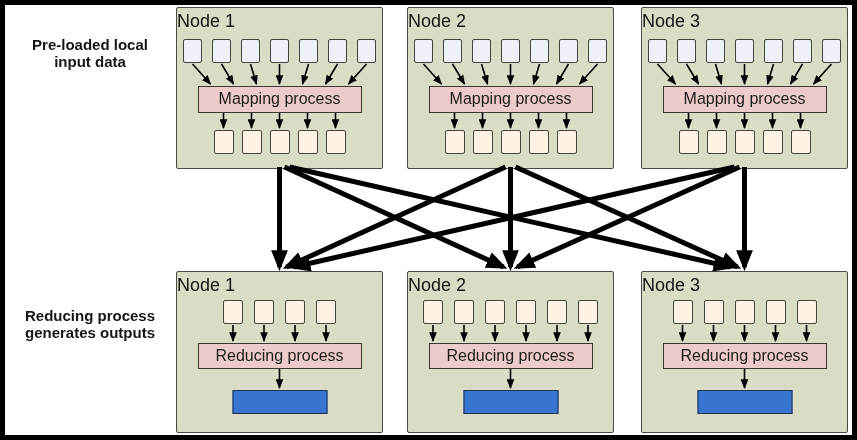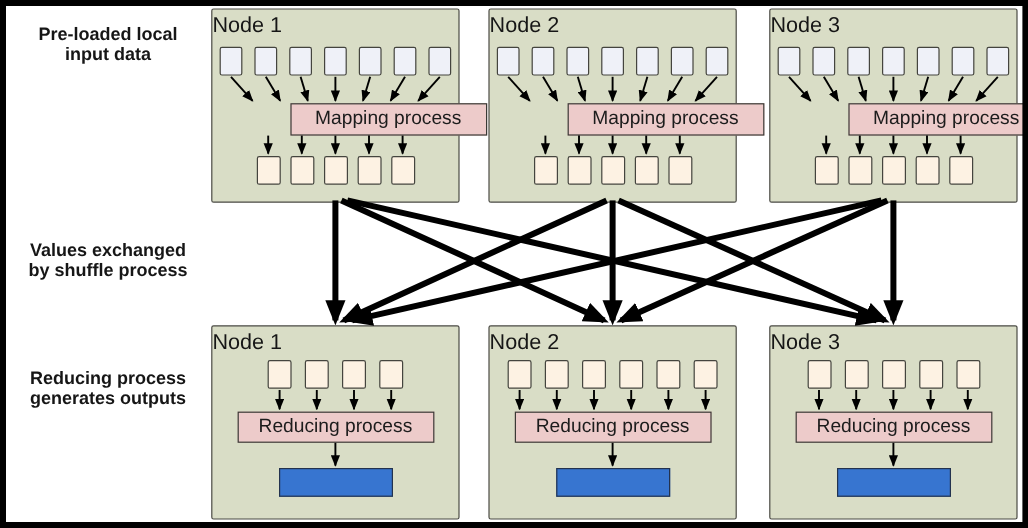--- a/index.html
+++ b/index.html
@@ -24,40 +24,38 @@
   .sq-input{background:var(--input-square-bg);}
   .sq-mid{background:var(--intermediate-square-bg);width:20px;}
   .row-inputs{top:31px;gap:10px;}
   .row-outputs{top:122px;gap:8px;}
   .row-rinputs{top:28px;gap:11px;}
   .proc-box{
     position:absolute;left:50%;transform:translateX(-50%);width:164px;height:27px;box-sizing:border-box;
     background:var(--process-box-bg);border:1.5px solid var(--process-box-border);
     text-align:center;font-size:16px;line-height:23px;color:#1c1c1c;
   }
-  .proc-box-map{top:78px;margin-left:44px;}
+  .proc-box-map{top:78px;}
   .proc-box-reduce{top:71px;height:26px;}
   .out-bar{
     position:absolute;top:118px;left:50%;transform:translateX(-50%);width:95px;height:24px;box-sizing:border-box;
     background:var(--output-bar-bg);border:1.5px solid var(--output-bar-border);
   }
   #arrows{position:absolute;top:0;left:0;width:857px;height:440px;z-index:5;pointer-events:none;}
   #arrows line{stroke:var(--arrow-color);}
   #arrows line.small{stroke-width:1.6;}
   #arrows line.thick{stroke-width:5;}
 </style>
 </head>
 <body>
 
 <div id="diagram">
 
-  <div class="side-label" style="top:20px">Pre-loaded local
+  <div class="side-label" style="top:36px">Pre-loaded local
 input data</div>
-  <div class="side-label" style="top:200px">Values exchanged
-by shuffle process</div>
   <div class="side-label" style="top:307px">Reducing process
 generates outputs</div>
 
   <div class="node node-top" style="left:176px">
     <div class="node-title">Node 1</div>
     <div class="row row-inputs">
         <div class="sq sq-input"></div>
         <div class="sq sq-input"></div>
         <div class="sq sq-input"></div>
         <div class="sq sq-input"></div>

